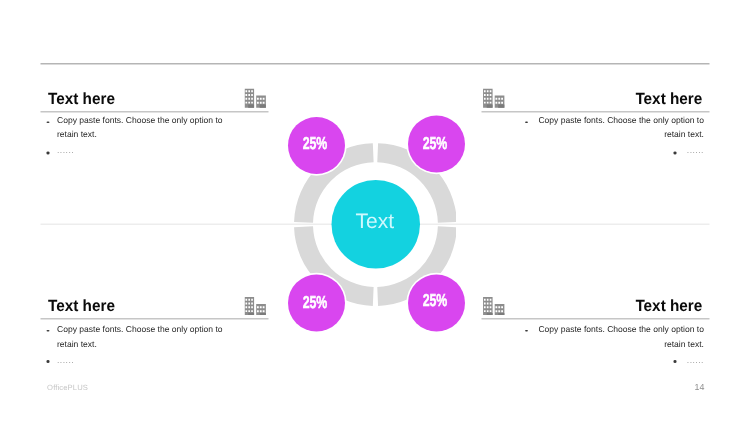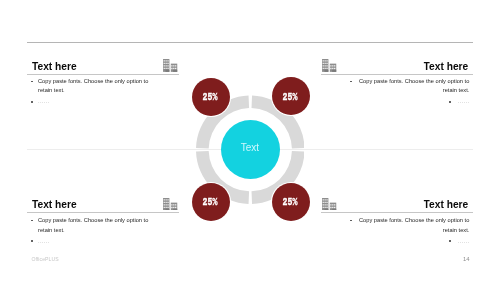--- a/index.html
+++ b/index.html
@@ -28,24 +28,24 @@
   .dots{color:#9c9c9c;letter-spacing:0.33px;}
 
   
   .ico{position:absolute;width:14.3px;height:12.9px;}
 
   
   .ring{position:absolute;left:195.8px;top:94.6px;width:108.6px;height:109.4px;}
   .center{position:absolute;left:220.6px;top:119.7px;width:59px;height:59px;border-radius:50%;
           background:#13d2e0;}
   .center span{transform:translateZ(0);position:absolute;left:-0.2px;top:-1.7px;width:59px;height:59px;
-          display:flex;align-items:center;justify-content:center;color:#cff8fd;font-size:10px;
+          display:flex;align-items:center;justify-content:center;color:#cff8fd;font-size:14px;
           line-height:59px;}
-  .pc{position:absolute;width:38px;height:38px;border-radius:50%;background:#7f1d1d;
-      box-shadow:0 0 0 1.1px #ffffff;font-family:Liberation Mono, monospace;}
+  .pc{position:absolute;width:38px;height:38px;border-radius:50%;background:#d946ef;
+      box-shadow:0 0 0 1.1px #ffffff;}
   .pc span{position:absolute;left:-0.4px;top:-0.3px;width:38px;height:38px;display:flex;
           align-items:center;justify-content:center;color:#fff;font-size:11.5px;
           font-weight:bold;transform:scaleX(.715) translateZ(0);
           -webkit-text-stroke:0.35px #fff;}
 
   .foot{position:absolute;font-size:5.4px;white-space:nowrap;transform:translateZ(0);}
   .foot.brand{left:31.4px;top:256.2px;color:#c6c6c6;font-size:5.1px;letter-spacing:0.08px;}
   .foot.pageno{left:463px;top:255.8px;color:#8f8f8f;font-size:5.9px;}
 </style>
 </head>

